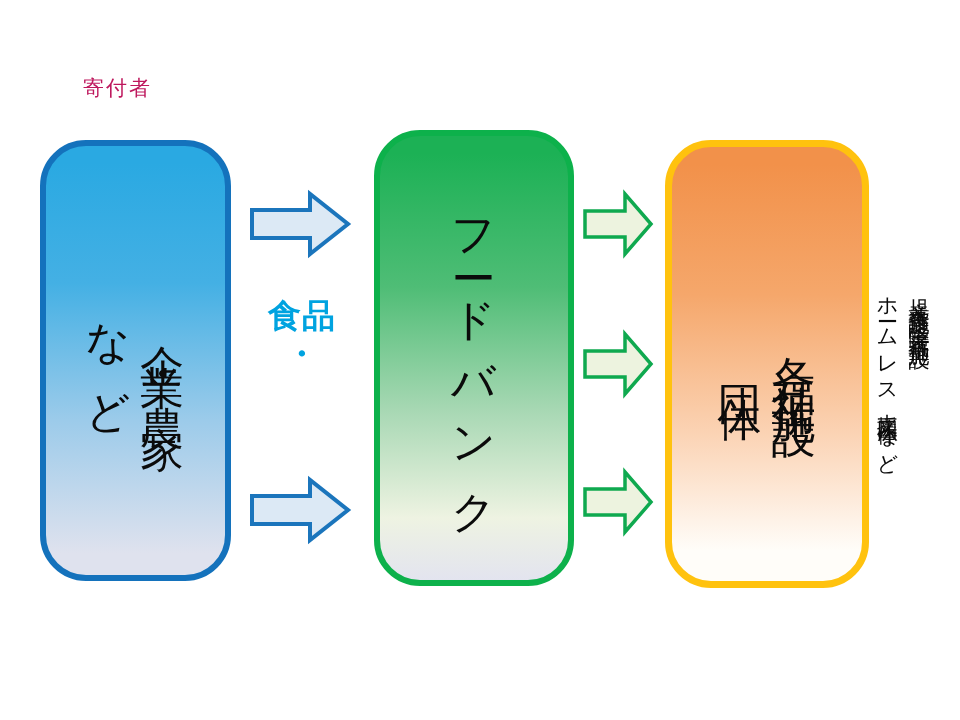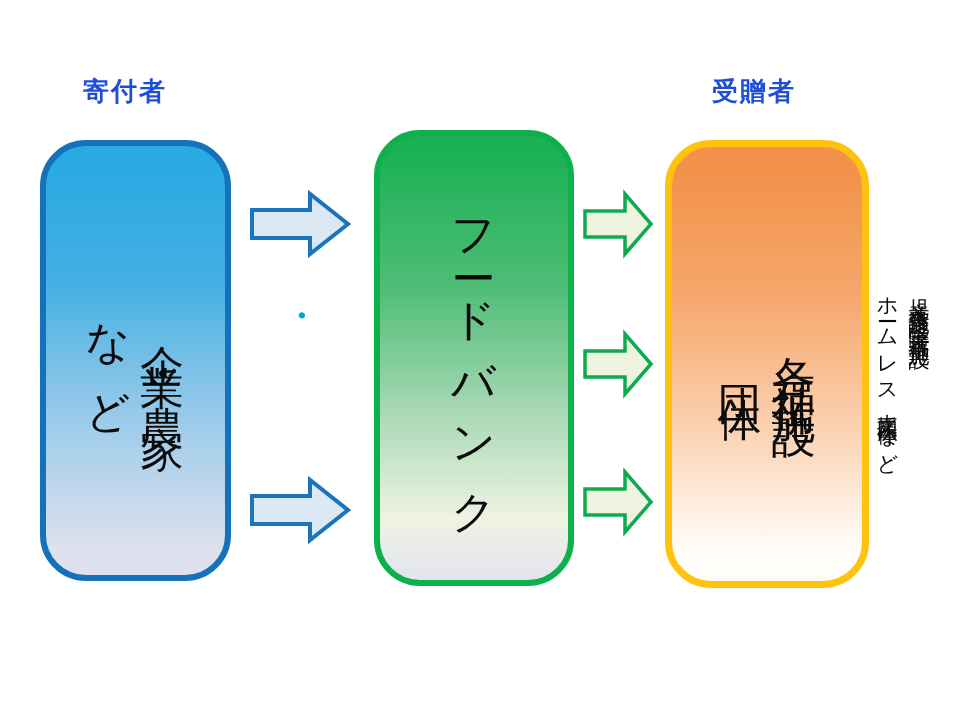--- a/index.html
+++ b/index.html
@@ -5,23 +5,23 @@
   html,body{margin:0;padding:0;background:#ffffff;}
   .canvas{
     position:relative;
     width:960px;height:720px;
     background:#ffffff;
     overflow:hidden;
     font-family:"Liberation Sans","DejaVu Sans",sans-serif;
   }
   .hdr{
     position:absolute;
-    font-size:26px;
-    font-weight:700;
-    color:#1d4ed8;
+    font-size:21px;
+    font-weight:400;
+    color:#be185d;
     letter-spacing:2px;
     white-space:nowrap;
   }
   .donor-hdr{left:83px;top:74px;}
   .recip-hdr{left:712px;top:74px;}
 
   .box{
     position:absolute;
     border-radius:46px;
     box-sizing:border-box;
@@ -87,21 +87,20 @@
     line-height:1.5;
     white-space:nowrap;
   }
 </style>
 </head>
 <body>
 
 <div class="canvas">
 
   <div class="hdr donor-hdr">寄付者</div>
-  <div class="hdr recip-hdr">受贈者</div>
 
   <div class="box donor-box">
     <div class="vtext">
       <div class="vcol">企業・農家</div>
       <div class="vcol">など</div>
     </div>
   </div>
 
   <div class="box foodbank-box">
     <div class="vtext">
@@ -117,20 +116,21 @@
   </div>
 
   <svg class="blockarrow arrL1" width="100" height="64" viewBox="0 0 100 64">
     <polygon points="2,18 60,18 60,2 98,32 60,62 60,46 2,46" stroke-width="4" stroke-linejoin="miter" fill="#dce9f5" stroke="#1b75bc"></polygon>
   </svg>
   <svg class="blockarrow arrL2" width="100" height="64" viewBox="0 0 100 64">
     <polygon points="2,18 60,18 60,2 98,32 60,62 60,46 2,46" stroke-width="4" stroke-linejoin="miter" fill="#dce9f5" stroke="#1b75bc"></polygon>
   </svg>
 
   <div class="flow-label" style="color: rgb(0, 163, 224);">
+    <div>食品</div>
     <div>・</div>
   </div>
 
   <svg class="blockarrow arrG1" width="70" height="64" viewBox="0 0 70 64">
     <polygon points="2,19 42,19 42,2 68,32 42,62 42,45 2,45" stroke-width="3.5" stroke-linejoin="miter" fill="#edf3df" stroke="#0fa94f"></polygon>
   </svg>
   <svg class="blockarrow arrG2" width="70" height="64" viewBox="0 0 70 64">
     <polygon points="2,19 42,19 42,2 68,32 42,62 42,45 2,45" stroke-width="3.5" stroke-linejoin="miter" fill="#edf3df" stroke="#0fa94f"></polygon>
   </svg>
   <svg class="blockarrow arrG3" width="70" height="64" viewBox="0 0 70 64">

